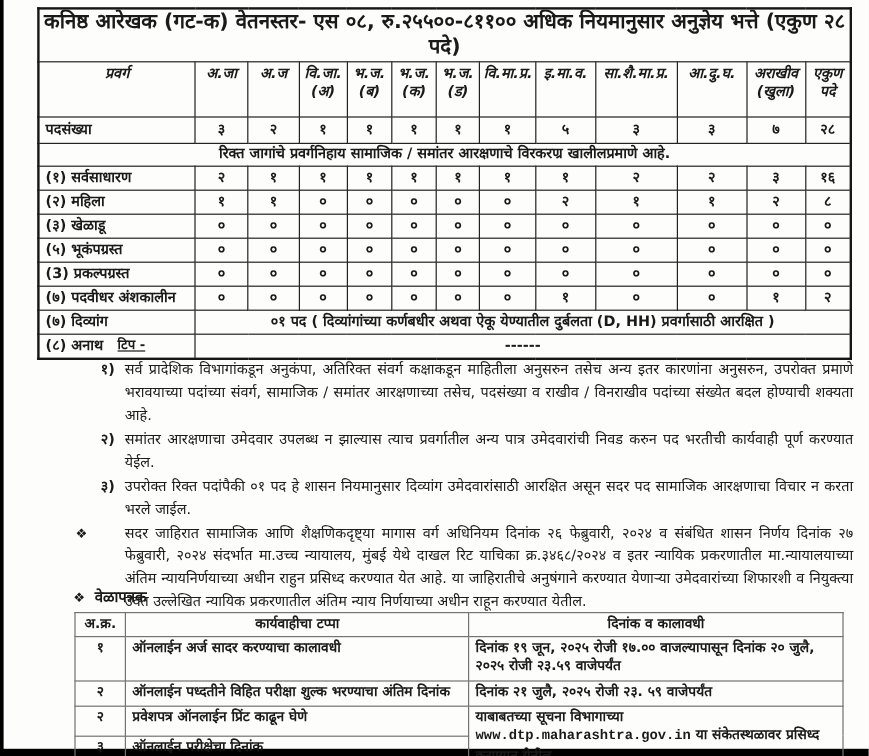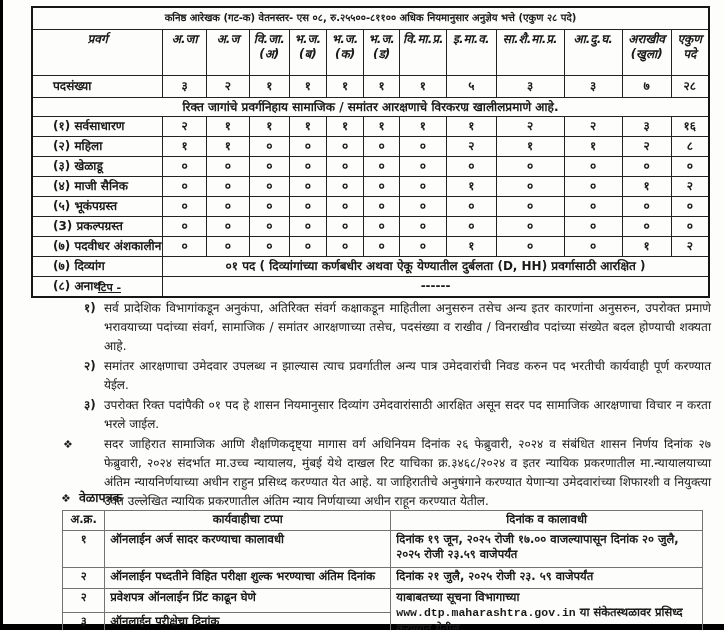--- a/index.html
+++ b/index.html
@@ -16,26 +16,26 @@
   table.vac {
     position:absolute; left:31px; top:6px; width:679px;
     border-collapse:collapse; table-layout:fixed;
     border:2px solid #161616;
   }
   table.vac th, table.vac td {
     border:1px solid #222; padding:0 3px;
     font-size:12px; font-weight:600; text-align:center;
     line-height:1.25; overflow:hidden;
   }
-  .vac .trow td { height:21px; font-size:10px; font-weight:700; }
+  .vac .trow td { height:21px; font-size:17px; font-weight:700; }
   .vac .hrow th { height:43px; vertical-align:top; padding-top:2px; font-weight:700;font-style:italic; }
   .vac .prow td { height:21px; }
   .vac .srow td { height:18px; font-weight:700; }
   .vac .crow td { height:19px; }
-  .vac td.cat   { text-align:left; padding-left:20px; white-space:nowrap; }
+  .vac td.cat   { text-align:left; padding-left:5px; white-space:nowrap; }
   .vac .merged  { font-weight:700; }
 
   
   .notes { position:absolute; left:84px; top:279px; width:627px; font-size:12px; line-height:1.58; font-weight:500; }
   .notes-heading { font-weight:700; text-decoration:underline; margin-left:-6px; margin-bottom:3px; font-size:11px;padding-left:20px; }
   .note { display:flex; margin-bottom:1px; }
   .note .marker { width:20px; flex:none; font-weight:600; }
   .note .ntext  { flex:1; text-align:justify; }
   .note:last-child .marker { margin-left:-21px; width:41px; font-size:11px; padding-top:1px; }
 
@@ -198,35 +198,20 @@
         <td>०</td>
         <td>०</td>
         <td>०</td>
         <td>०</td>
         <td>०</td>
         <td>०</td>
         <td>०</td>
         <td>०</td>
         <td>०</td>
         <td>०</td>
-      </tr>
-        <tr class="crow">
-        <td class="cat">(४) माजी सैनिक</td>
-        <td>०</td>
-        <td>०</td>
-        <td>०</td>
-        <td>०</td>
-        <td>०</td>
-        <td>०</td>
-        <td>०</td>
-        <td>१</td>
-        <td>०</td>
-        <td>०</td>
-        <td>१</td>
-        <td>२</td>
       </tr>
         <tr class="crow">
         <td class="cat">(५) भूकंपग्रस्त</td>
         <td>०</td>
         <td>०</td>
         <td>०</td>
         <td>०</td>
         <td>०</td>
         <td>०</td>
         <td>०</td>

